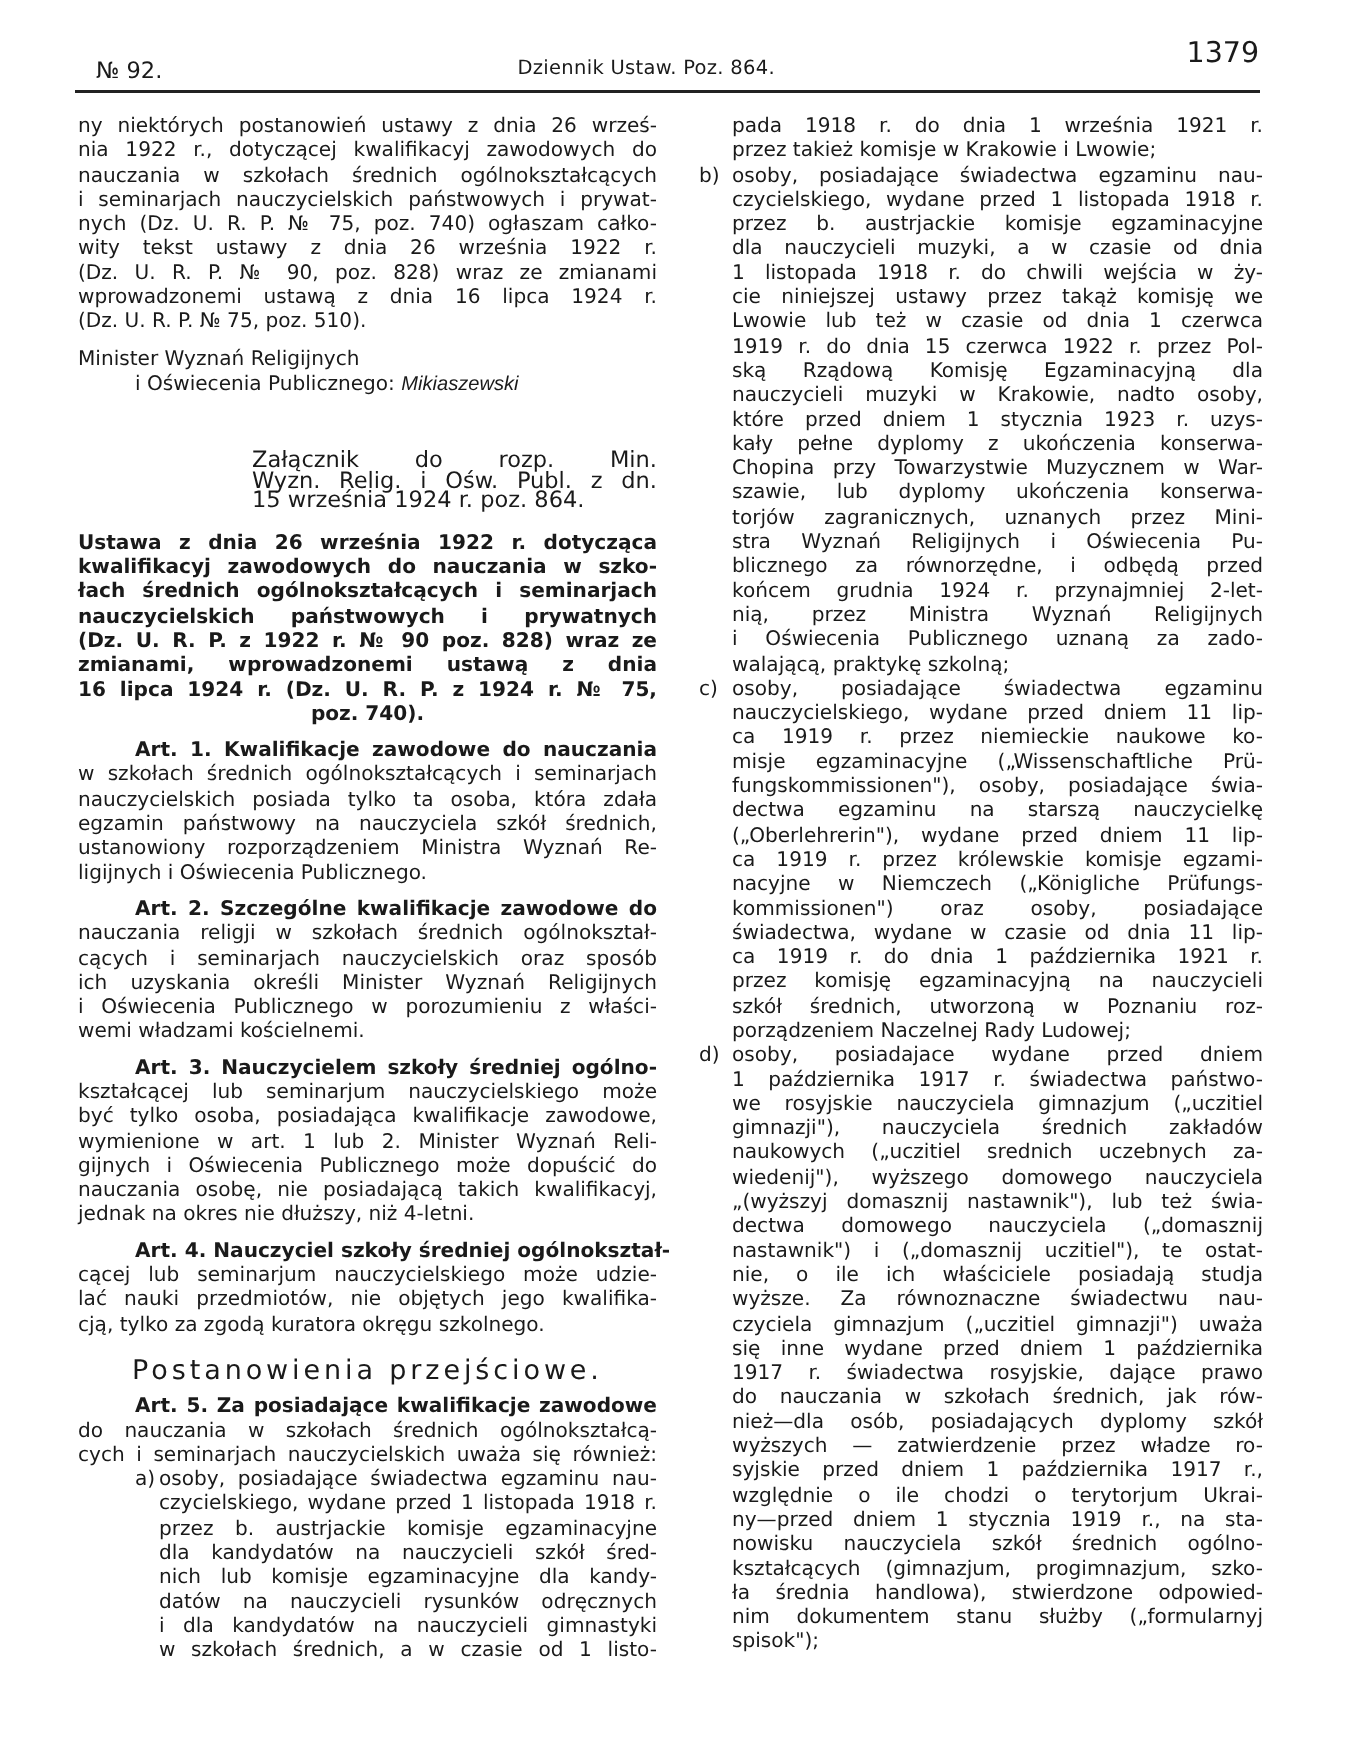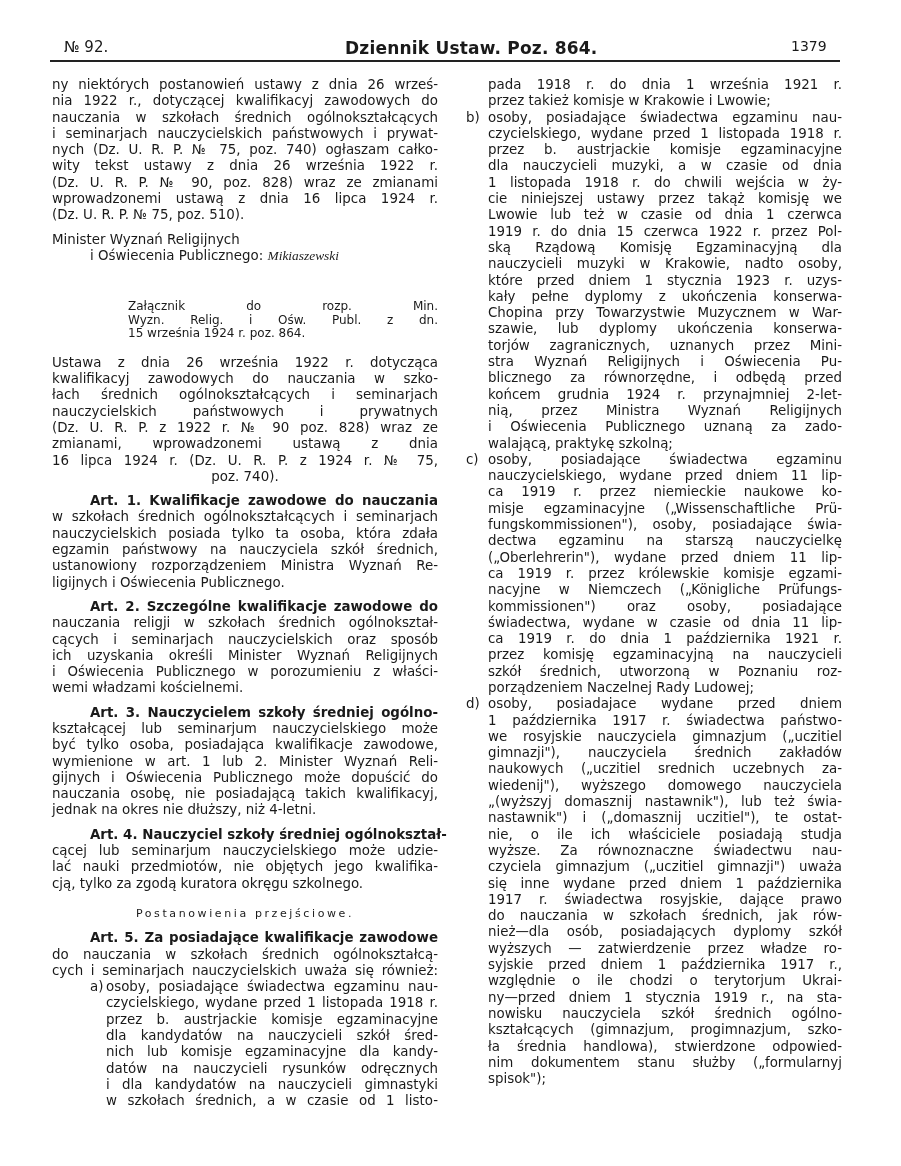--- a/index.html
+++ b/index.html
@@ -2,43 +2,43 @@
 <html><head>
 <meta charset="utf-8">
 <style>
   html, body { margin: 0; padding: 0; background: #ffffff; }
   body {
     width: 901px; height: 1166px; overflow: hidden; position: relative;
     font-family: "DejaVu Sans", sans-serif; color: #1a1a1a;
   }
   .page { position: absolute; left: 0; top: 0; width: 791px; height: 1166px; }
   .hdr-left { position: absolute; left: 64px; top: 38px; font-size: 15px; }
-  .hdr-center { position: absolute; left: 345px; top: 38px; font-size: 17px; letter-spacing: 0.2px; font-weight: bold; }
-  .hdr-right { position: absolute; left: 791px; top: 38px; font-size: 14px; }
+  .hdr-center { position: absolute; left: 345px; top: 38px; font-size: 13px; letter-spacing: 0.2px; }
+  .hdr-right { position: absolute; left: 791px; top: 24px; font-size: 19px; }
   .rule {
     position: absolute; left: 50px; top: 60px; width: 790px; height: 2px;
     background: #222;
   }
   .col { position: absolute; top: 77px; font-size: 13.4px; line-height: 16.3px; }
   .col-left { left: 52px; width: 386px; }
   .col-right { left: 466px; width: 376px; }
   .ln { display: block; white-space: nowrap; text-align: justify; text-align-last: justify; height: 16.3px; }
   .ln.last { text-align-last: left; }
   .ln.center { text-align: left; text-align-last: center; }
   .ind { padding-left: 38px; font-weight: bold; }
   .sig1 { padding-left: 0; }
   .sig2 { padding-left: 38px; }
-  .it { font-style: italic; font-family: Liberation Serif, serif; }
+  .it { font-style: italic; font-family: Liberation Sans, sans-serif; }
   .gap-s { height: 8px; }
   .gap-m { height: 14px; }
   .gap-l { height: 36px; }
-  .annex { margin-left: 76px; font-size: 12px; line-height: 13.5px; }
+  .annex { margin-left: 116px; font-size: 15px; line-height: 13.5px; }
   .annex .ln { height: 13.5px; }
-  .title { font-weight: normal; }
-  .section-head { letter-spacing: 2.6px; text-align: right; text-align-last: center; font-size: 11px; }
+  .title { font-weight: bold; }
+  .section-head { letter-spacing: 2.6px; text-align: right; text-align-last: center; font-size: 18px; }
   .item { position: relative; padding-left: 54px; }
   .item .marker { position: absolute; left: 38px; top: 0; }
   .r-item { position: relative; padding-left: 22px; }
   .r-item .marker { position: absolute; left: 0; top: 0; }
   .r-cont { padding-left: 22px; }
 </style>
 </head>
 <body>
 
 <div class="page">
@@ -187,20 +187,21 @@
     </div>
     <div class="r-item">
       <span class="marker">d)</span>
       <span class="ln">osoby, posiadajace wydane przed dniem</span>
       <span class="ln">1 października 1917 r. świadectwa państwo-</span>
       <span class="ln">we rosyjskie nauczyciela gimnazjum („uczitiel</span>
       <span class="ln">gimnazji"), nauczyciela średnich zakładów</span>
       <span class="ln">naukowych („uczitiel srednich uczebnych za-</span>
       <span class="ln">wiedenij"), wyższego domowego nauczyciela</span>
       <span class="ln">„(wyższyj domasznij nastawnik"), lub też świa-</span>
+      <span class="ln">dectwa domowego nauczyciela („domasznij</span>
       <span class="ln">nastawnik") i („domasznij uczitiel"), te ostat-</span>
       <span class="ln">nie, o ile ich właściciele posiadają studja</span>
       <span class="ln">wyższe. Za równoznaczne świadectwu nau-</span>
       <span class="ln">czyciela gimnazjum („uczitiel gimnazji") uważa</span>
       <span class="ln">się inne wydane przed dniem 1 października</span>
       <span class="ln">1917 r. świadectwa rosyjskie, dające prawo</span>
       <span class="ln">do nauczania w szkołach średnich, jak rów-</span>
       <span class="ln">nież—dla osób, posiadających dyplomy szkół</span>
       <span class="ln">wyższych — zatwierdzenie przez władze ro-</span>
       <span class="ln">syjskie przed dniem 1 października 1917 r.,</span>

